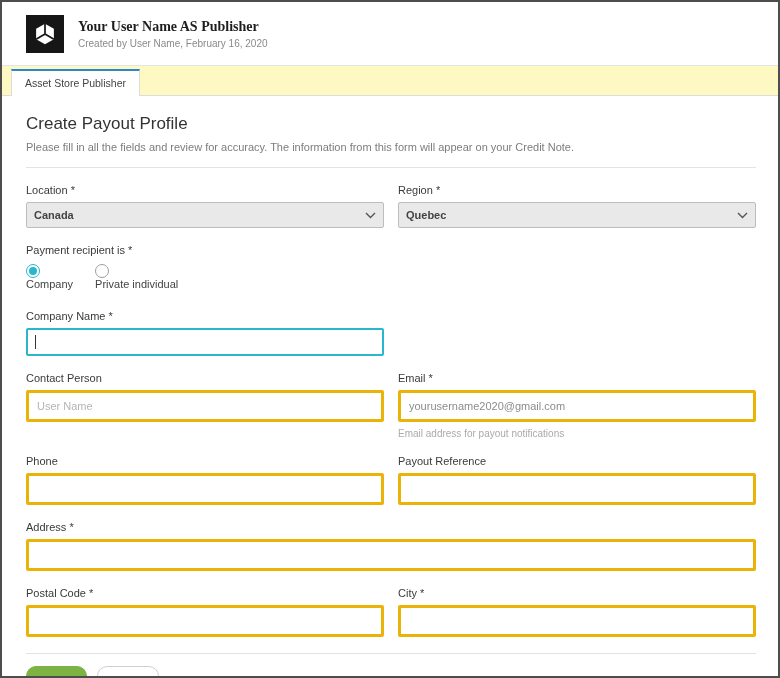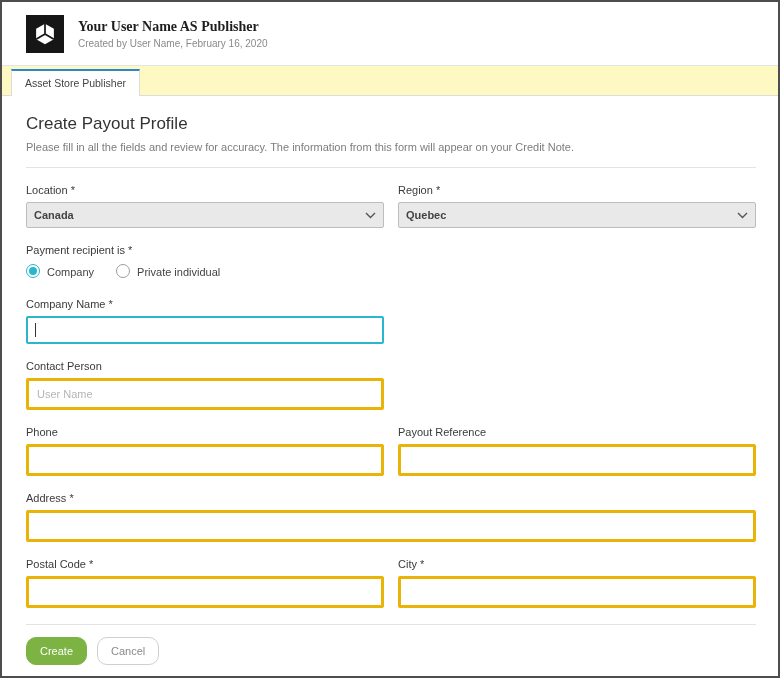--- a/index.html
+++ b/index.html
@@ -104,21 +104,21 @@
     padding:0 7px;
     font-size:11px; color:#444;
     cursor:pointer;
     font-weight:bold;
   }
 
   .helper { font-size:10px; color:#aaa; margin-top:6px; }
 
   
   .radios { display:flex; align-items:center; gap:22px; margin-top:8px; }
-  .radio { display:flex; align-items:flex-end; gap:7px; font-size:11px; color:#444; cursor:pointer; }
+  .radio { display:flex; align-items:flex-start; gap:0; font-size:11px; color:#444; cursor:pointer;flex-direction:column; }
   .rb {
     width:14px; height:14px; border-radius:50%;
     border:1px solid #9e9e9e; background:#fff;
     display:inline-flex; align-items:center; justify-content:center;
     flex:0 0 auto;
   }
   .rb.checked { border-color: var(--accent, #2ab6ce); }
   .rb.checked::after {
     content:""; width:8px; height:8px; border-radius:50%;
     background: var(--accent, #2ab6ce);
@@ -214,20 +214,25 @@
         </div>
       </div>
       <div></div>
     </div>
 
     <div class="two-col">
       <div class="field">
         <label>Contact Person</label>
         <input type="text" class="text-input" placeholder="User Name" style="">
       </div>
+      <div class="field">
+        <label>Email *</label>
+        <input type="text" class="text-input muted-value" value="yourusername2020@gmail.com" style="">
+        <div class="helper">Email address for payout notifications</div>
+      </div>
     </div>
 
     <div class="two-col mb">
       <div class="field">
         <label>Phone</label>
         <input type="text" class="text-input" style="">
       </div>
       <div class="field">
         <label>Payout Reference</label>
         <input type="text" class="text-input" style="">

